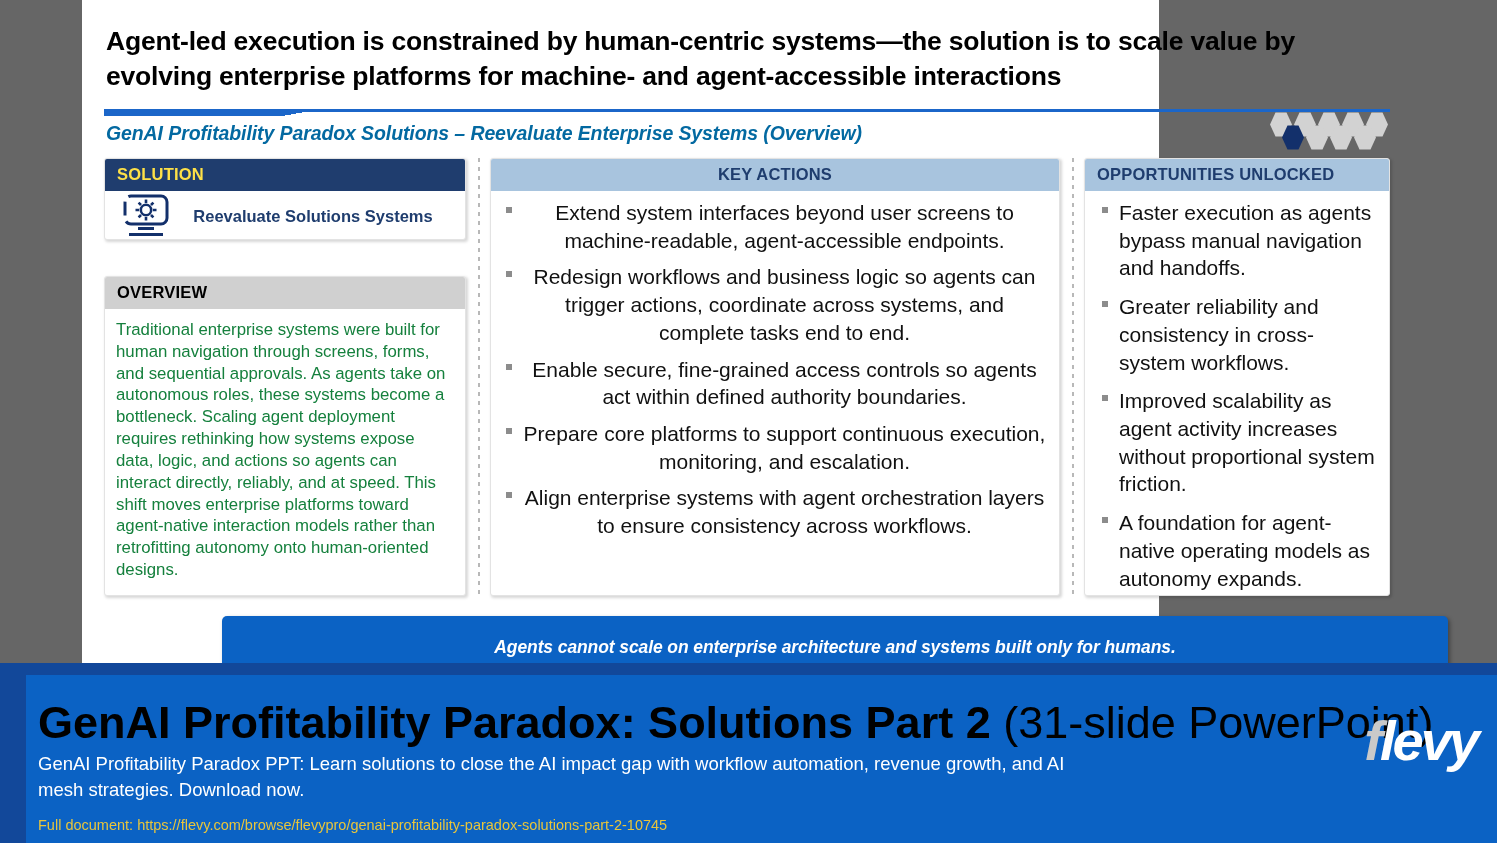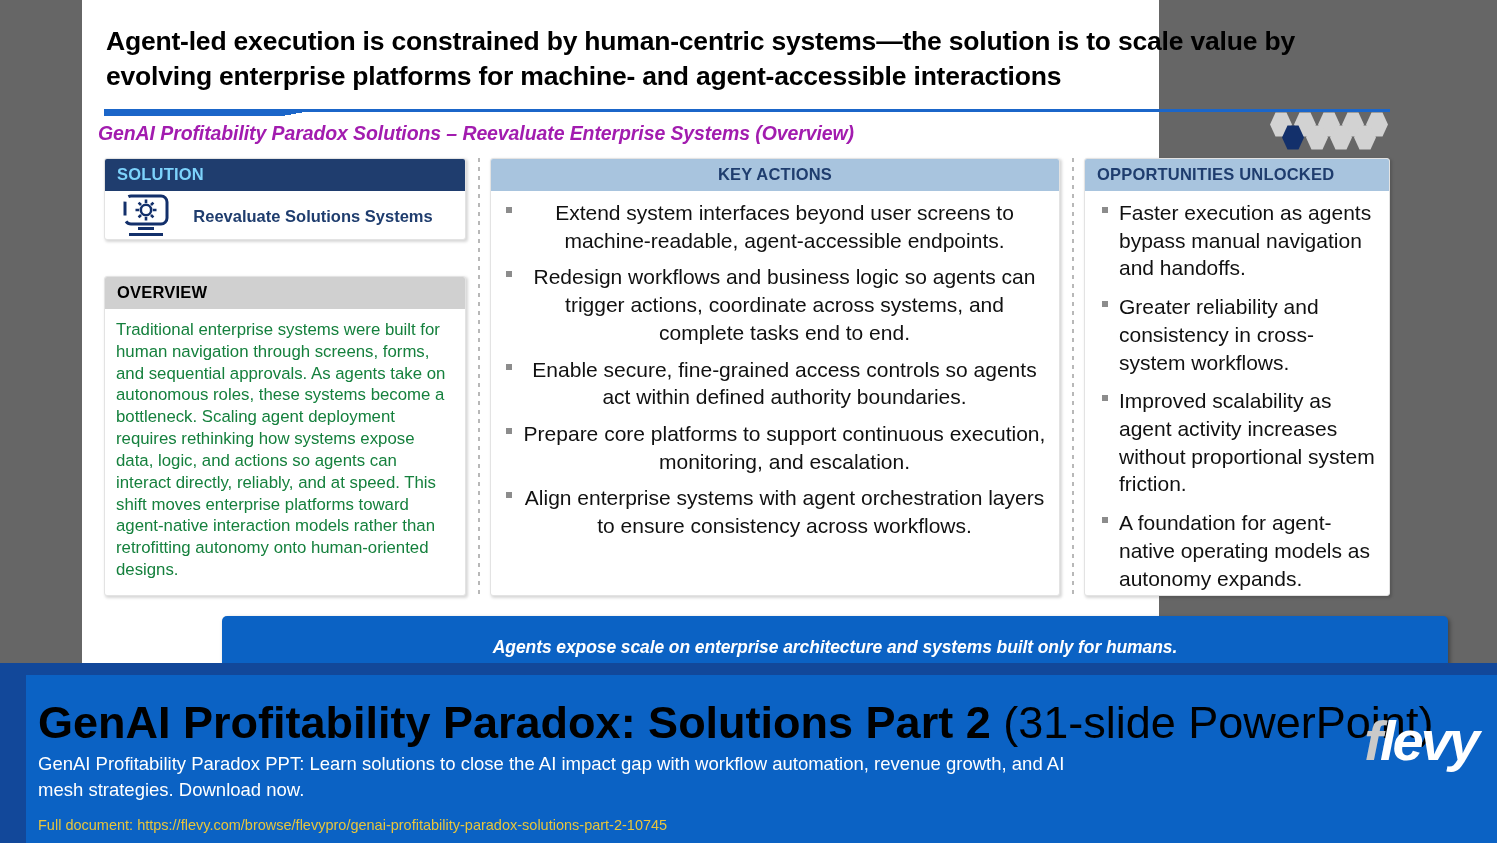--- a/index.html
+++ b/index.html
@@ -31,25 +31,25 @@
 
   
   .divider-wrap { position: absolute; left: 22px; top: 108px; width: 1286px; height: 10px; }
   .divider-thick { position: absolute; left: 0; top: 1px; width: 178px; height: 7px; background: #1B66C9; }
   .divider-taper { position: absolute; left: 178px; top: 1px; width: 40px; height: 7px;
      background: linear-gradient(to bottom right, #1B66C9 50%, transparent 50%); }
   .divider-thin { position: absolute; left: 196px; top: 1px; width: 1090px; height: 2.5px; background: #1B66C9; }
 
   .subtitle {
     position: absolute;
-    left: 16px; top: 122px;
+    left: 24px; top: 122px;
     font-size: 19.5px;
     font-weight: bold;
     font-style: italic;
-    color: #a21caf;
+    color: #0369a1;
     letter-spacing: -0.1px;
   }
 
   
   .honeycomb { position: absolute; left: 1188px; top: 112px; width: 118px; height: 36px; }
   .hex { position: absolute; width: 22px; height: 25px; background: #D2D2D2;
          clip-path: polygon(25% 2%, 75% 2%, 100% 50%, 75% 98%, 25% 98%, 0% 50%); }
   .hex.navy { background: #13306B; }
 
   
@@ -67,21 +67,21 @@
     border-radius: 3px;
     box-shadow: 1.5px 1.5px 3px rgba(0,0,0,0.16);
     overflow: hidden;
   }
   .card-head {
     font-size: 16.5px;
     font-weight: bold;
     padding: 6px 12px 7px 12px;
     letter-spacing: 0.2px;
   }
-  .head-navy { background: #1F3D6E; color: #7dd3fc; }
+  .head-navy { background: #1F3D6E; color: #fde047; }
   .head-steel { background: #A8C4DE; color: #1F3D6E; }
   .head-gray  { background: #D0D0D0; color: #000000; }
 
   
   .card-solution { left: 0px; top: 0px; width: 362px; height: 82px; }
   .sol-body { display: flex; align-items: center; height: 50px; padding: 0 10px; }
   .sol-icon { width: 64px; flex: 0 0 64px; display: flex; align-items: center; justify-content: center; }
   .sol-label {
     flex: 1; text-align: center;
     font-size: 16.5px; font-weight: bold; color: #1F3D6E;
@@ -257,21 +257,21 @@
           <li>Faster execution as agents bypass manual navigation and handoffs.</li>
           <li>Greater reliability and consistency in cross-system workflows.</li>
           <li>Improved scalability as agent activity increases without proportional system friction.</li>
           <li>A foundation for agent-native operating models as autonomy expands.</li>
         </ul>
       </div>
 
     </div>
 
     <div class="banner">
-      <div class="banner-text">Agents expose scale on enterprise architecture and systems built only for humans.</div>
+      <div class="banner-text">Agents cannot scale on enterprise architecture and systems built only for humans.</div>
     </div>
 
   </div>
 
   <div class="footer">
     <div class="footer-panel">
 
       <div class="footer-title">
         <span class="ft-bold">GenAI Profitability Paradox: Solutions Part 2</span>
         <span class="ft-light">(31-slide PowerPoint)</span>

